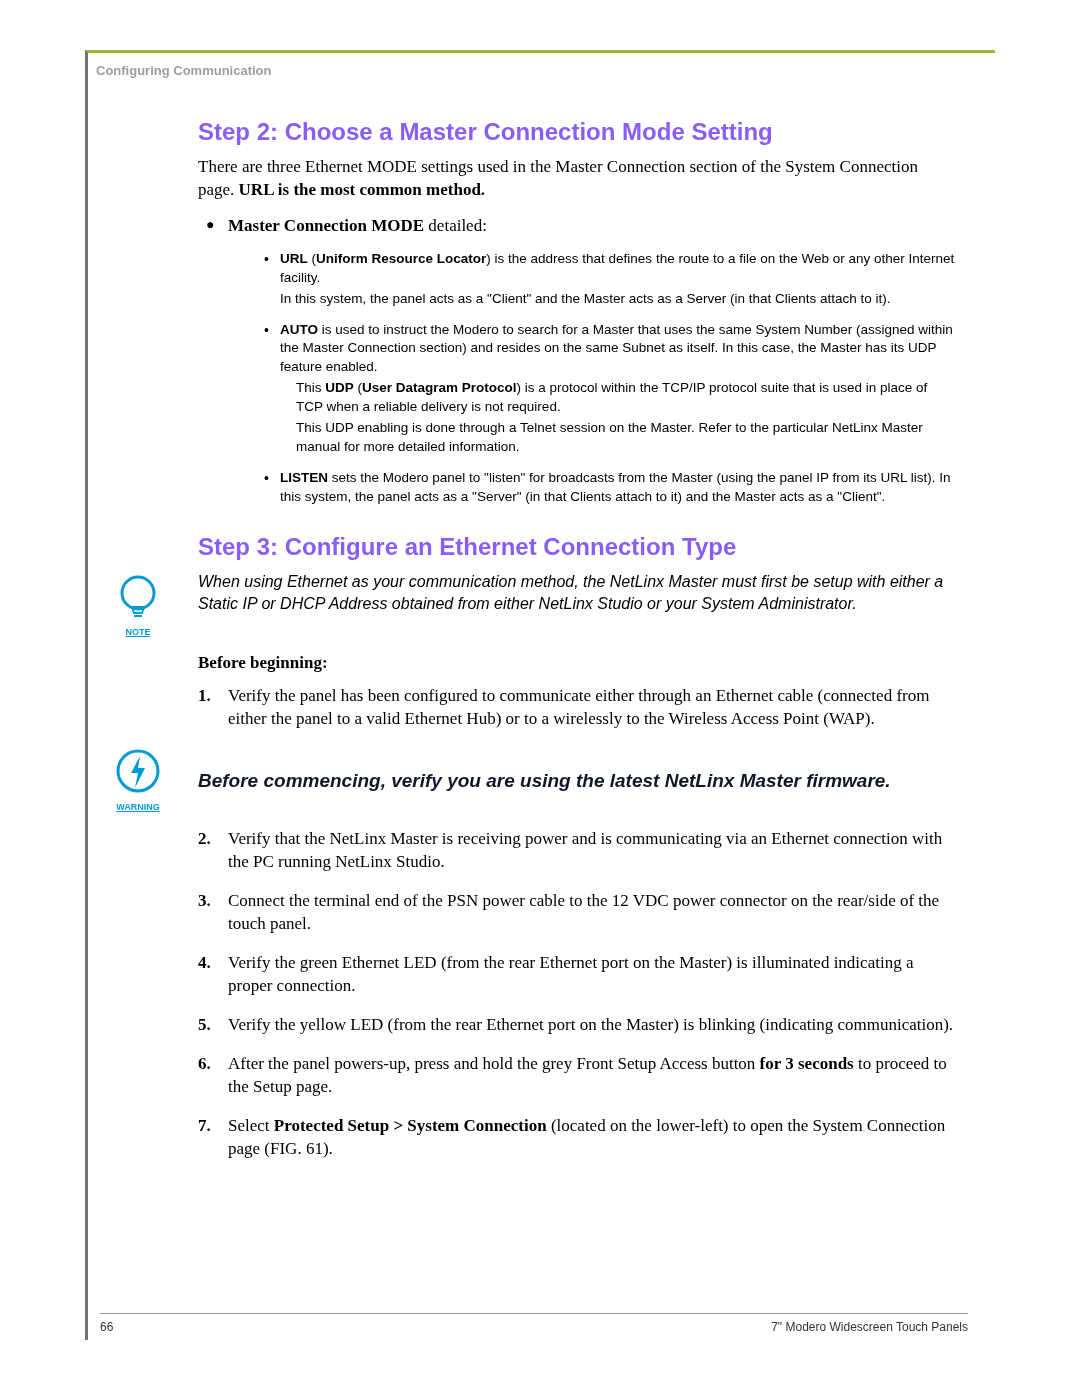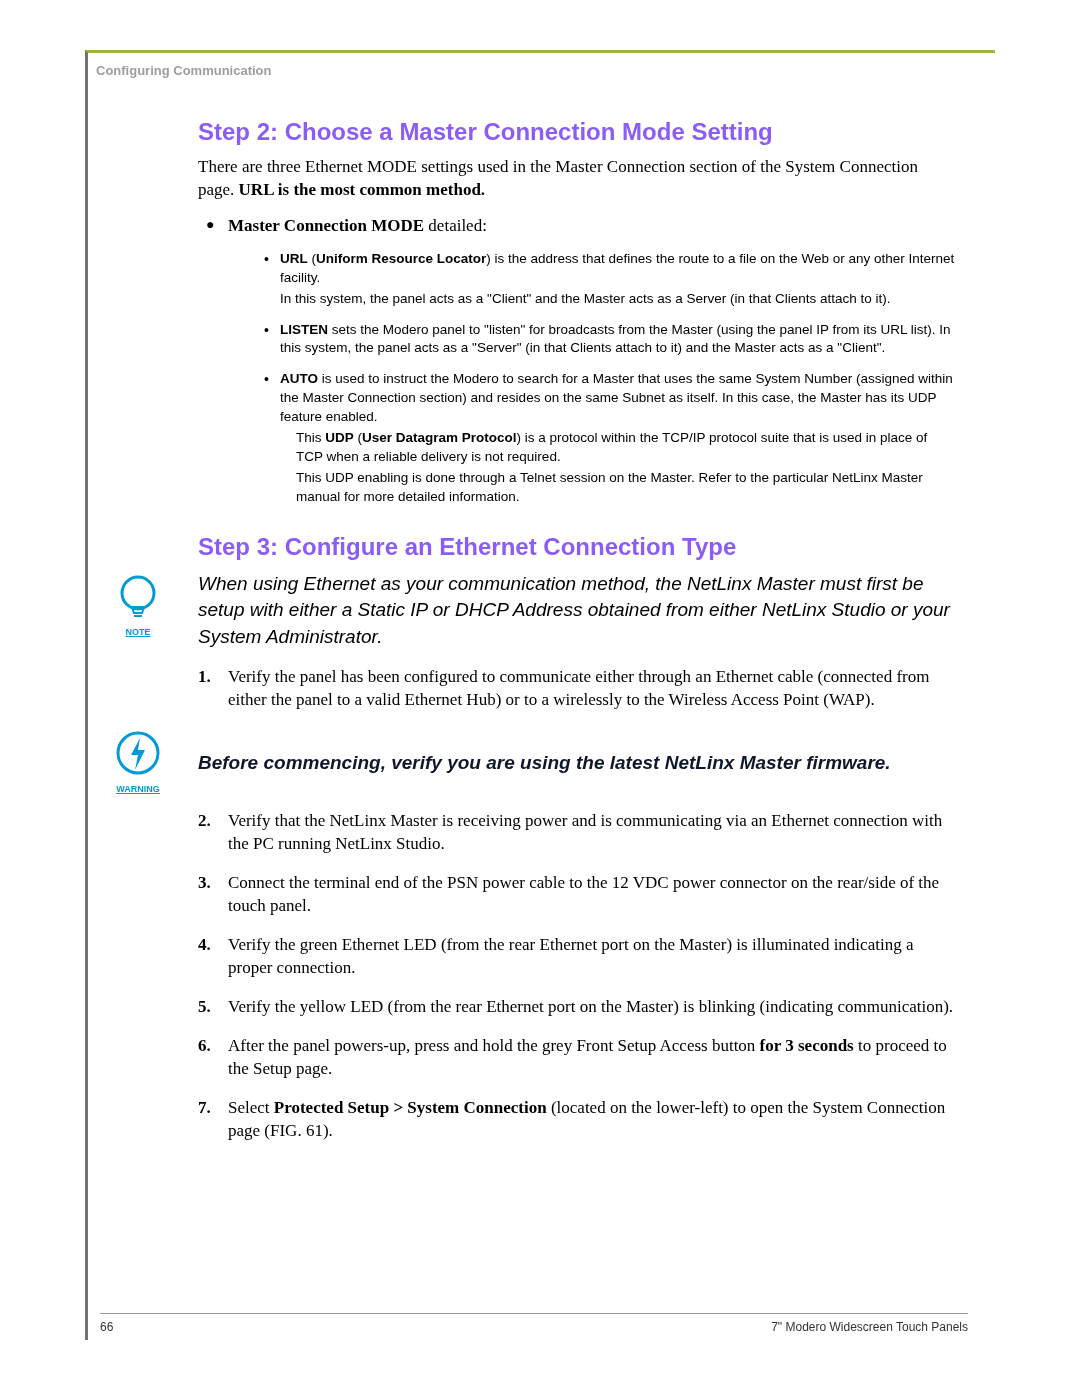--- a/index.html
+++ b/index.html
@@ -100,21 +100,21 @@
     font-size: 9px;
     font-weight: bold;
     color: #009bd6;
     margin-top: 2px;
     text-decoration: underline;
   }
   .note-icon .ico-label.warn { color: #009bd6; }
   .note-text {
     font-family: Arial, Helvetica, sans-serif;
     font-style: italic;
-    font-size: 19px;
+    font-size: 16px;
     line-height: 1.4;
     flex: 1;
   }
   .warning-text {
     font-family: Arial, Helvetica, sans-serif;
     font-style: italic;
     font-weight: bold;
     color: #0f172a;
     font-size: 19px;
     line-height: 1.4;
@@ -175,45 +175,46 @@
     <div class="mode-line">
       <b>Master Connection MODE</b><span> detailed:</span>
     </div>
 
     <div class="sub-list">
       <div class="sub-item">
         <b>URL</b> (<b>Uniform Resource Locator</b><span>) is the address that defines the route to a file on the Web or any other Internet facility.</span>
         <div style="margin-top:2px;">In this system, the panel acts as a "Client" and the Master acts as a Server (in that Clients attach to it).</div>
       </div>
       <div class="sub-item">
-        <b>LISTEN</b><span> sets the Modero panel to "listen" for broadcasts from the Master (using the panel IP from its URL list). In this system, the panel acts as a "Server" (in that Clients attach to it) and the Master acts as a "Client".</span>
-      </div>
-      <div class="sub-item">
         <b>AUTO</b><span> is used to instruct the Modero to search for a Master that uses the same System Number (assigned within the Master Connection section) and resides on the same Subnet as itself. In this case, the Master has its UDP feature enabled.</span>
         <div class="sub-sub">
           <span>This </span><b>UDP</b><span> (</span><b>User Datagram Protocol</b><span>) is a protocol within the TCP/IP protocol suite that is used in place of TCP when a reliable delivery is not required.</span>
         </div>
         <div class="sub-sub">This UDP enabling is done through a Telnet session on the Master. Refer to the particular NetLinx Master manual for more detailed information.</div>
+      </div>
+      <div class="sub-item">
+        <b>LISTEN</b><span> sets the Modero panel to "listen" for broadcasts from the Master (using the panel IP from its URL list). In this system, the panel acts as a "Server" (in that Clients attach to it) and the Master acts as a "Client".</span>
       </div>
     </div>
 
     <div class="heading" style="margin-top:26px;">Step 3: Configure an Ethernet Connection Type</div>
 
     <div class="note-row">
       <div class="note-icon">
         <svg width="50" height="50" viewBox="0 0 50 50">
           <circle cx="25" cy="22" r="16" fill="none" stroke="#009bd6" stroke-width="3"></circle>
           <path d="M19 36 L31 36 L29 42 L21 42 Z" fill="none" stroke="#009bd6" stroke-width="2"></path>
           <line x1="21" y1="45" x2="29" y2="45" stroke="#009bd6" stroke-width="2"></line>
         </svg>
         <div class="ico-label">NOTE</div>
       </div>
       <div class="note-text">When using Ethernet as your communication method, the NetLinx Master must first be setup with either a Static IP or DHCP Address obtained from either NetLinx Studio or your System Administrator.</div>
     </div>
 
+    <div class="before-beginning">Before beginning:</div>
 
     <ol class="numlist">
       <li>
         <span class="num">1.</span>
         <span>Verify the panel has been configured to communicate either through an Ethernet cable (connected from either the panel to a valid Ethernet Hub) or to a wirelessly to the Wireless Access Point (WAP).</span>
       </li>
     </ol>
 
     <div class="note-row">
       <div class="note-icon">

